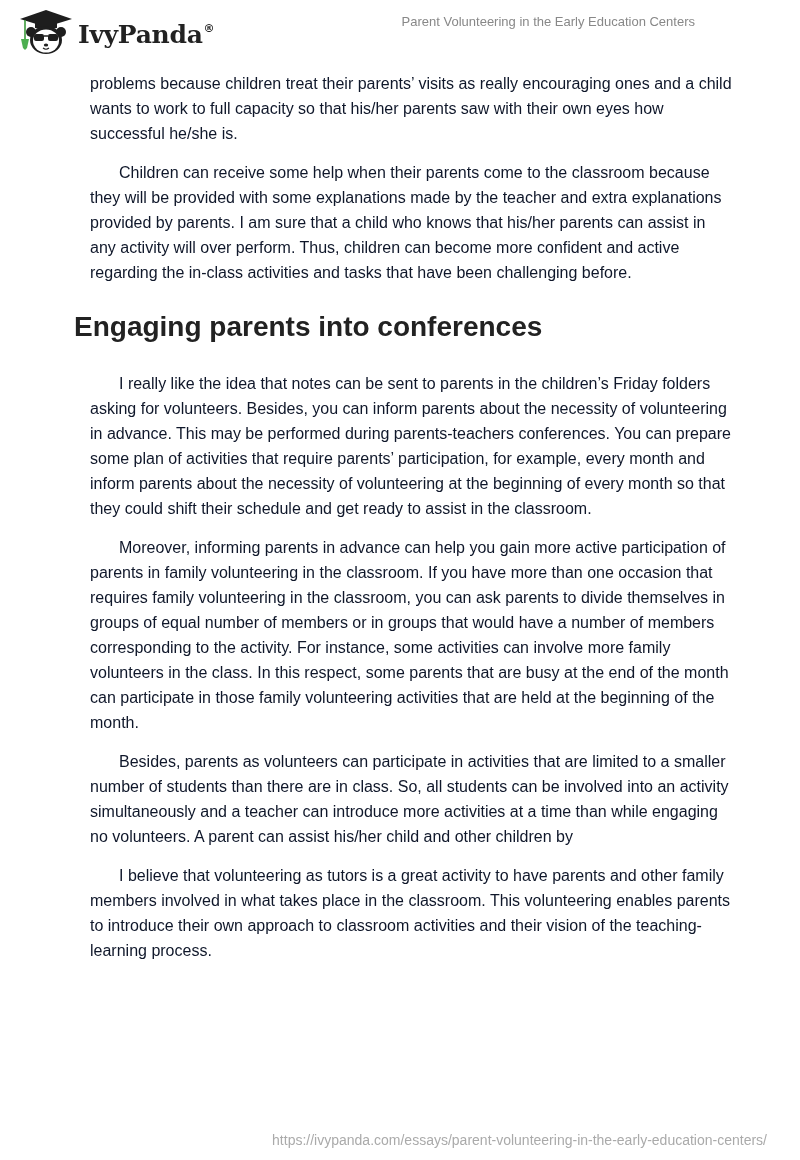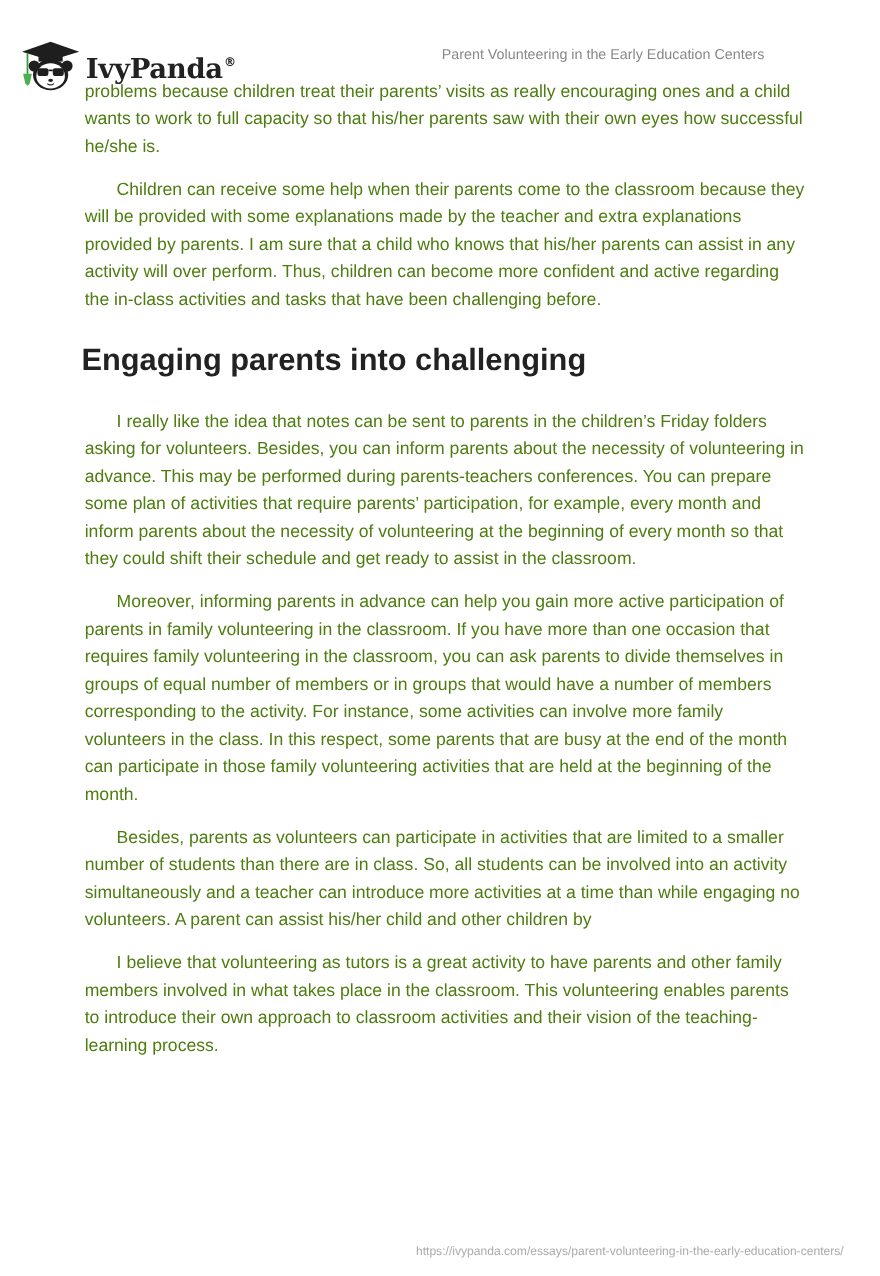--- a/index.html
+++ b/index.html
@@ -14,21 +14,20 @@
       overflow: hidden;
       font-family: "Liberation Sans", sans-serif;
       color: #222222;
     }
     .header {
       position: absolute;
       top: 0;
       left: 0;
       width: 728px;
       height: 60px;
-      margin-top: 28px;
     }
     .logo {
       position: absolute;
       left: 18px;
       top: 8px;
       display: flex;
       align-items: center;
       text-decoration: none;
     }
     .logo-icon {
@@ -62,40 +61,40 @@
       color: #888888;
       padding-left: 48px;
     }
     .content {
       position: absolute;
       left: 74px;
       top: 71px;
       width: 660px;
     }
     .content p {
-      margin: 0 0 14px 3px;
+      margin: 0 0 14px 16px;
       font-size: 16px;
       line-height: 25px;
-      color: #4d7c0f;
+      color: #0f172a;
     }
     .content p.indent {
       text-indent: 29px;
     }
     .content h2 {
       font-size: 28px;
       font-weight: bold;
       line-height: 40px;
       margin: 22px 0 24px 0;
       color: #222222;
     }
     .footer-url {
       position: absolute;
       right: 33px;
       top: 1132px;
-      font-size: 11px;
+      font-size: 14px;
       color: #aaaaaa;
       text-decoration: none;
     }
   </style>
 </head>
 <body>
 
 <div class="header">
   <a class="logo">
     <svg class="logo-icon" viewBox="0 0 56 48">
@@ -120,20 +119,20 @@
       <path d="M25,40 Q28,42.5 31,40" stroke="#1e1e1e" stroke-width="1.1" fill="none"></path>
     </svg>
     <span class="logo-text"><span>IvyPanda</span><span class="logo-reg">®</span></span>
   </a>
   <div class="doc-title">Parent Volunteering in the Early Education Centers</div>
 </div>
 
 <div class="content">
   <p>problems because children treat their parents’ visits as really encouraging ones and a child wants to work to full capacity so that his/her parents saw with their own eyes how successful he/she is.</p>
   <p class="indent">Children can receive some help when their parents come to the classroom because they will be provided with some explanations made by the teacher and extra explanations provided by parents. I am sure that a child who knows that his/her parents can assist in any activity will over perform. Thus, children can become more confident and active regarding the in-class activities and tasks that have been challenging before.</p>
-  <h2>Engaging parents into challenging</h2>
+  <h2>Engaging parents into conferences</h2>
   <p class="indent">I really like the idea that notes can be sent to parents in the children’s Friday folders asking for volunteers. Besides, you can inform parents about the necessity of volunteering in advance. This may be performed during parents-teachers conferences. You can prepare some plan of activities that require parents’ participation, for example, every month and inform parents about the necessity of volunteering at the beginning of every month so that they could shift their schedule and get ready to assist in the classroom.</p>
   <p class="indent">Moreover, informing parents in advance can help you gain more active participation of parents in family volunteering in the classroom. If you have more than one occasion that requires family volunteering in the classroom, you can ask parents to divide themselves in groups of equal number of members or in groups that would have a number of members corresponding to the activity. For instance, some activities can involve more family volunteers in the class. In this respect, some parents that are busy at the end of the month can participate in those family volunteering activities that are held at the beginning of the month.</p>
   <p class="indent">Besides, parents as volunteers can participate in activities that are limited to a smaller number of students than there are in class. So, all students can be involved into an activity simultaneously and a teacher can introduce more activities at a time than while engaging no volunteers. A parent can assist his/her child and other children by</p>
   <p class="indent">I believe that volunteering as tutors is a great activity to have parents and other family members involved in what takes place in the classroom. This volunteering enables parents to introduce their own approach to classroom activities and their vision of the teaching-learning process.</p>
 </div>
 
 <a class="footer-url">https://ivypanda.com/essays/parent-volunteering-in-the-early-education-centers/</a>
 
 </body></html>

